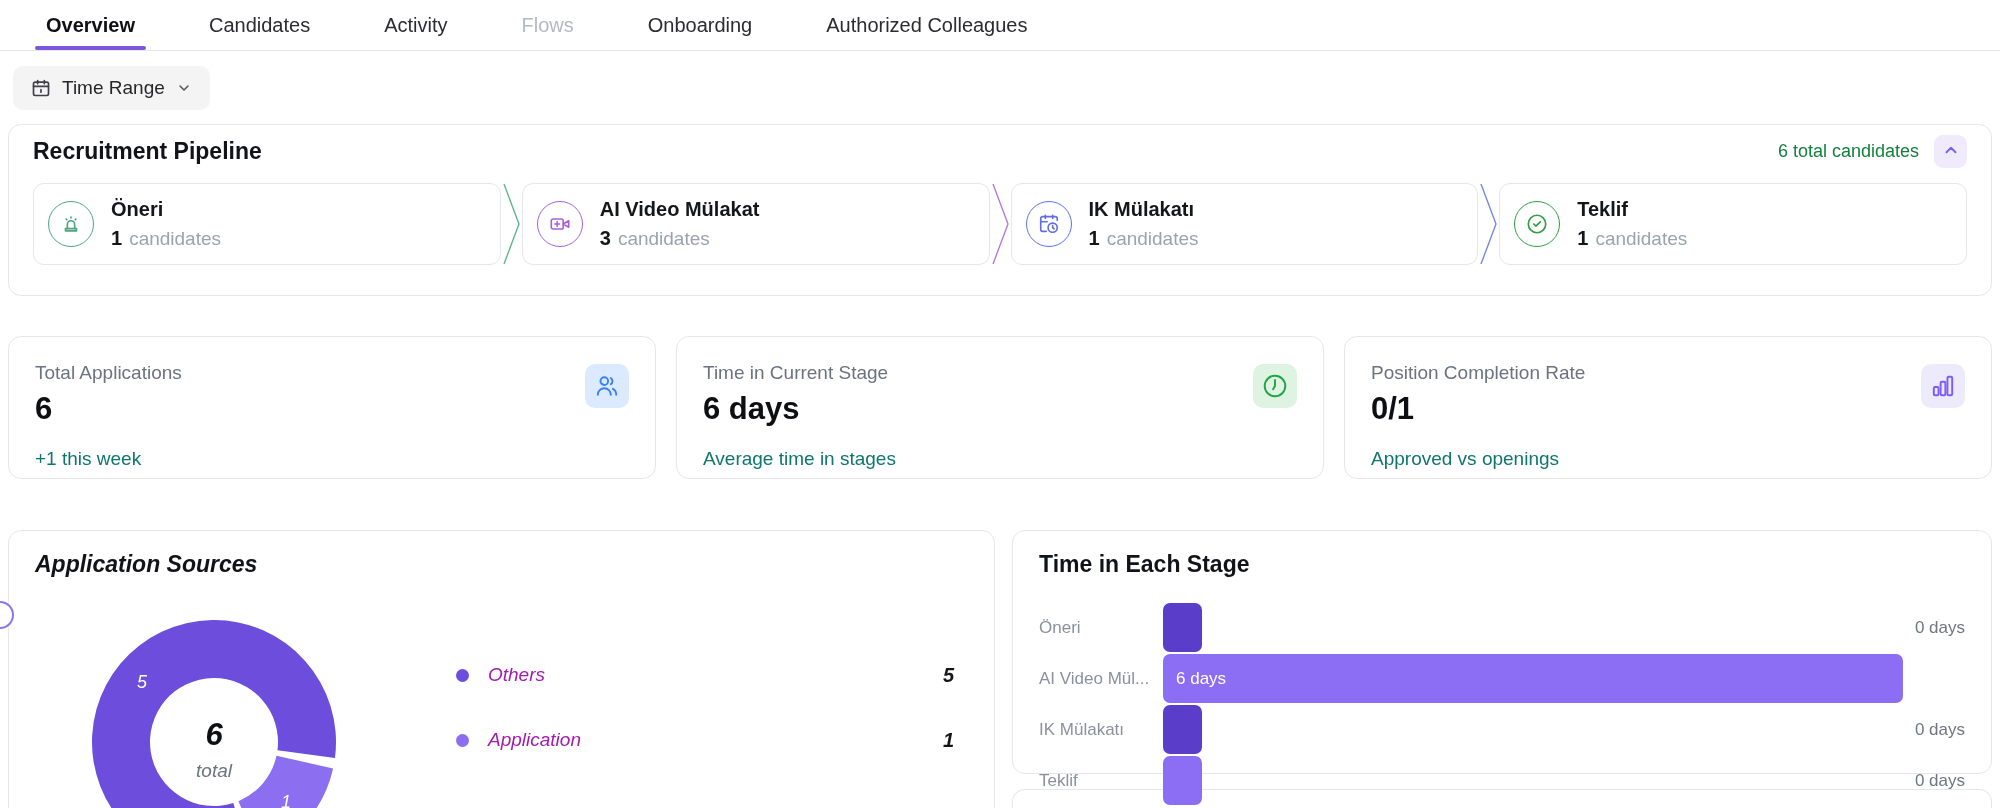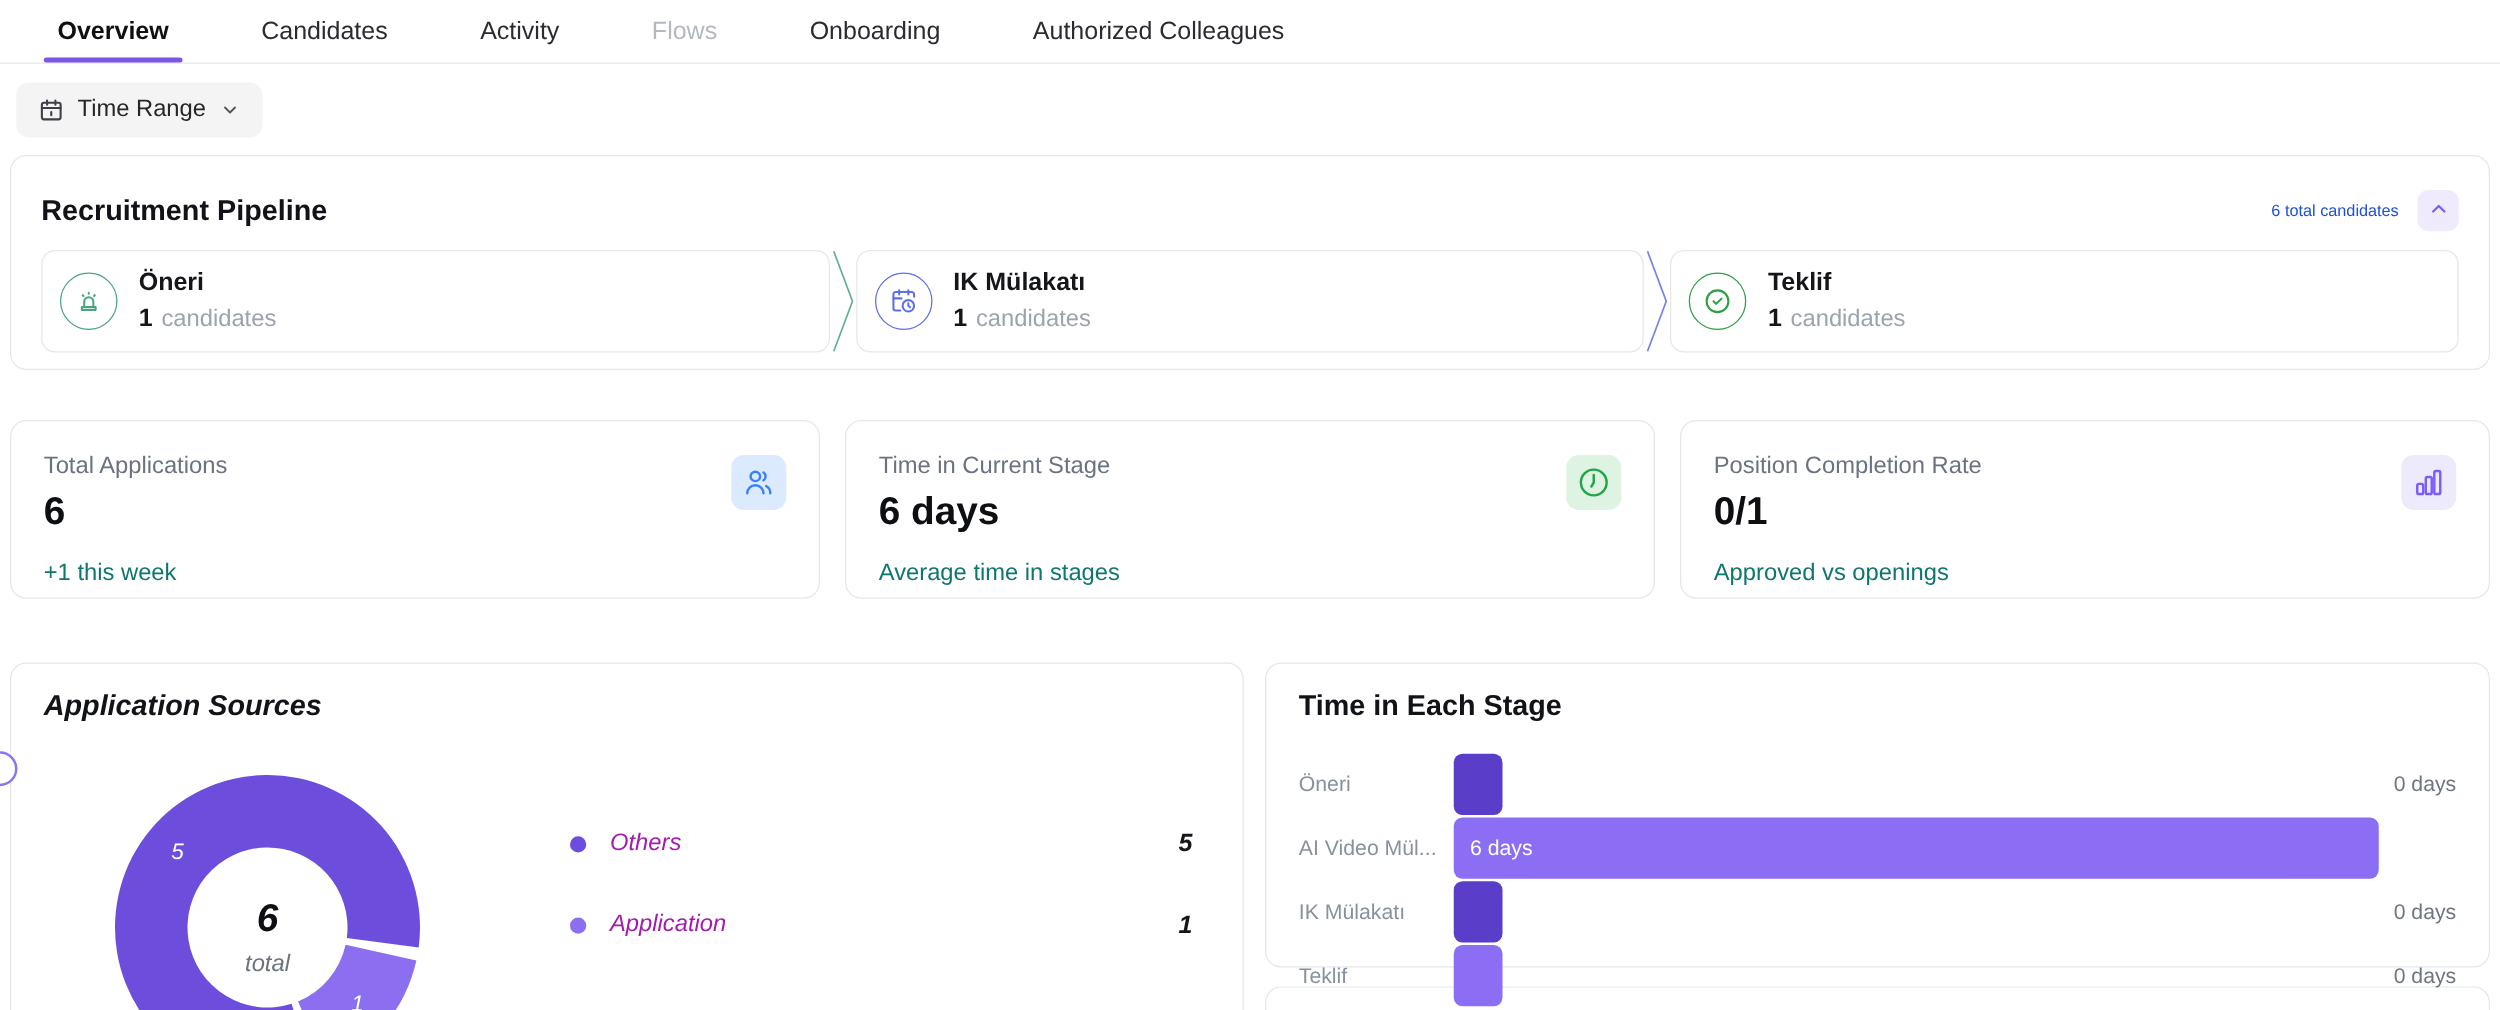--- a/index.html
+++ b/index.html
@@ -22,24 +22,24 @@
   .time-range-btn { display:inline-flex; align-items:center; gap:11px; height:44px;
     background:#f4f4f5; border:none; border-radius:10px; padding:0 18px;
     font-family:inherit; font-size:19px; font-weight:500; color:#27272a; cursor:pointer; }
   .time-range-btn svg { display:block; }
 
   
   .card { background:#fff; border:1px solid #e5e7eb; border-radius:13px;margin-top:27px; }
   .section-title { font-size:23px; font-weight:600; color:#111318; }
 
   
-  .pipeline-card { margin:14px 8px 0 8px; height:172px; padding:27px 24px; }
+  .pipeline-card { margin:14px 8px 0 8px; height:172px; padding:10px 24px; }
   .pipeline-header { display:flex; align-items:center; justify-content:space-between; }
   .pipeline-header-right { display:flex; align-items:center; gap:15px; }
-  .total-candidates { font-size:13px; color:#1d4ed8; }
+  .total-candidates { font-size:18px; color:#15803d; }
   .collapse-btn { width:33px; height:33px; border:none; border-radius:9px;
     background:#efebfd; display:flex; align-items:center; justify-content:center; cursor:pointer; }
   .stage-row { display:flex; gap:21px; margin-top:15px; }
   .stage-wrap { flex:1; position:relative; }
   .stage-card { height:82px; border:1px solid #e5e7eb; border-radius:11px;
     display:flex; align-items:center; gap:17px; padding:0 14px; background:#fff; cursor:pointer; }
   .stage-icon-circle { width:46px; height:46px; border-radius:50%;
     border:1.5px solid var(--sc); color:var(--sc);
     display:flex; align-items:center; justify-content:center; flex:none; }
   .stage-name { font-size:20px; font-weight:600; color:#15161a; }
@@ -152,20 +152,37 @@
           <div>
             <div class="stage-name">Öneri</div>
             <div class="stage-count-line"><span class="stage-count">1</span><span>candidates</span></div>
           </div>
         </div>
         <svg class="stage-chevron" viewBox="0 0 17 82" preserveAspectRatio="none">
             <polyline points="1,1 16,41 1,81"></polyline>
           </svg>
       </div>
 
+      <div class="stage-wrap" style="--sc: #a661dd;">
+        <div class="stage-card">
+          <span class="stage-icon-circle">
+            <svg width="22" height="22" viewBox="0 0 24 24" fill="none" stroke="currentColor" stroke-width="1.8" stroke-linecap="round" stroke-linejoin="round">
+              <rect x="2.5" y="6.5" width="13" height="11" rx="2"></rect>
+                <path d="m21.5 8.5-6 3.5 6 3.5zM6.5 12h5M9 9.5v5"></path>
+            </svg>
+          </span>
+          <div>
+            <div class="stage-name">AI Video Mülakat</div>
+            <div class="stage-count-line"><span class="stage-count">3</span><span>candidates</span></div>
+          </div>
+        </div>
+        <svg class="stage-chevron" viewBox="0 0 17 82" preserveAspectRatio="none">
+            <polyline points="1,1 16,41 1,81"></polyline>
+          </svg>
+      </div>
 
       <div class="stage-wrap" style="--sc: #5f6fe8;">
         <div class="stage-card">
           <span class="stage-icon-circle">
             <svg width="22" height="22" viewBox="0 0 24 24" fill="none" stroke="currentColor" stroke-width="1.8" stroke-linecap="round" stroke-linejoin="round">
               <path d="M21 8V6a2 2 0 0 0-2-2H5a2 2 0 0 0-2 2v12a2 2 0 0 0 2 2h4"></path>
                 <path d="M16 2.5v3.5M8 2.5v3.5M3 9.5h7"></path>
                 <circle cx="16" cy="16" r="5"></circle>
                 <path d="M16 13.8V16l1.6 1.2"></path>
             </svg>

